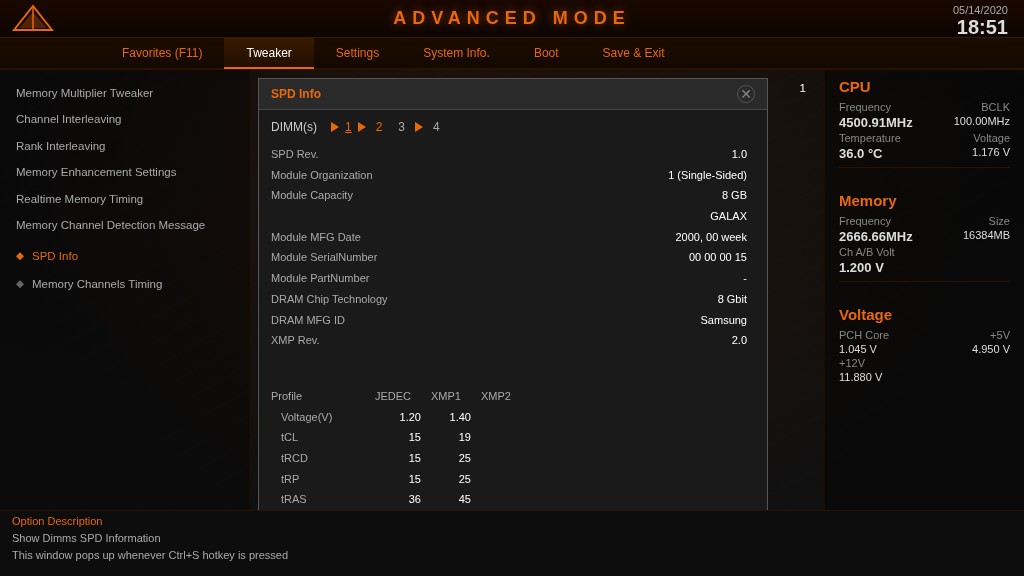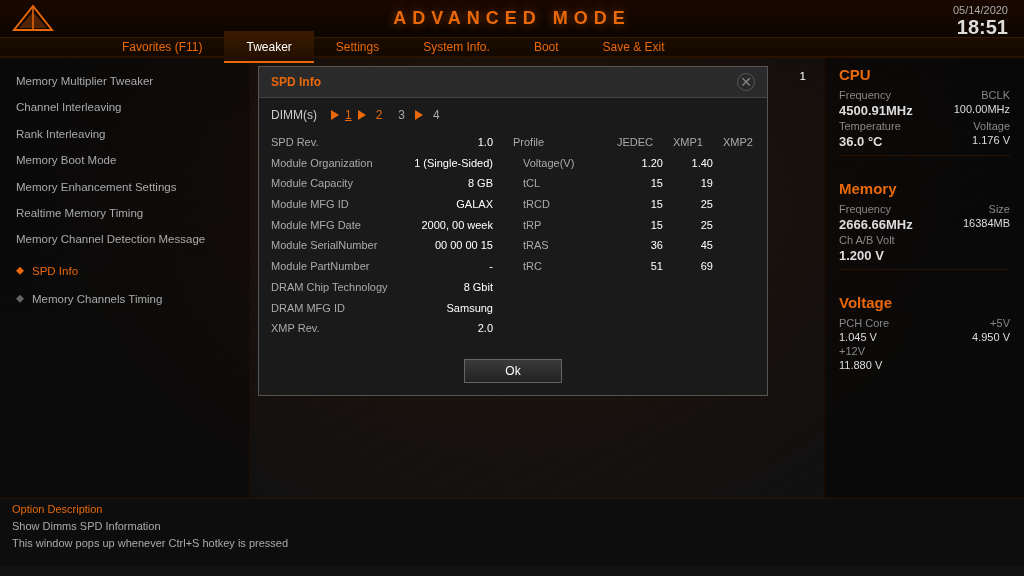--- a/index.html
+++ b/index.html
@@ -72,21 +72,21 @@
       margin-top: 2px;
     }
 
     
     .nav-tabs {
       position: relative;
       z-index: 10;
       display: flex;
       align-items: center;
       background: linear-gradient(180deg, #1c0c00 0%, #130900 100%);
-      height: 20px;
+      height: 32px;
       padding-left: 100px;
       border-bottom: 2px solid #2a1200;
     }
     .nav-tab {
       padding: 0 22px;
       height: 32px;
       display: flex;
       align-items: center;
       color: #aaa;
       cursor: pointer;
@@ -396,21 +396,20 @@
   <div class="nav-tab">Boot</div>
   <div class="nav-tab">Save &amp; Exit</div>
 </div>
 
 <div class="main-layout">
 
   <div class="sidebar">
     <div class="sidebar-item">Memory Multiplier Tweaker</div>
     <div class="sidebar-item">Channel Interleaving</div>
     <div class="sidebar-item">Rank Interleaving</div>
-    <div class="sidebar-item">Memory Boot Mode</div>
     <div class="sidebar-item">Memory Enhancement Settings</div>
     <div class="sidebar-item">Realtime Memory Timing</div>
     <div class="sidebar-item">Memory Channel Detection Message</div>
     <div class="sidebar-divider"></div>
     <div class="sidebar-section">
       <span class="sidebar-bullet"></span>
       <span>SPD Info</span>
     </div>
     <div class="sidebar-divider"></div>
     <div class="sidebar-section">
@@ -447,37 +446,36 @@
             <span class="dimm-label">DIMM(s)</span>
             <span class="dimm-arrow"></span>
             <span class="dimm-num active">1</span>
             <span class="dimm-arrow" style="border-left-color:#e8680a"></span>
             <span class="dimm-num" style="color:#e8680a; margin:0 8px;">2</span>
             <span class="dimm-num" style="margin:0 8px;">3</span>
             <span class="dimm-arrow" style="border-left-color:#e8680a"></span>
             <span class="dimm-num" style="margin:0 8px;">4</span>
           </div>
 
-          <div style="display:flex; gap:12px;">
+          <div style="display:flex; gap:12px;flex-direction:column;">
 
             <div class="spd-left" style="flex:0 0 230px;">
               <div class="spd-row">
                 <span class="spd-key">SPD Rev.</span>
                 <span class="spd-val">1.0</span>
               </div>
               <div class="spd-row">
                 <span class="spd-key">Module Organization</span>
                 <span class="spd-val">1 (Single-Sided)</span>
               </div>
               <div class="spd-row">
                 <span class="spd-key">Module Capacity</span>
                 <span class="spd-val">8 GB</span>
               </div>
               <div class="spd-row">
-                <span class="spd-key">Module MFG ID</span>
                 <span class="spd-val">GALAX</span>
               </div>
               <div class="spd-row">
                 <span class="spd-key">Module MFG Date</span>
                 <span class="spd-val">2000, 00 week</span>
               </div>
               <div class="spd-row">
                 <span class="spd-key">Module SerialNumber</span>
                 <span class="spd-val">00 00 00 15</span>
               </div>

